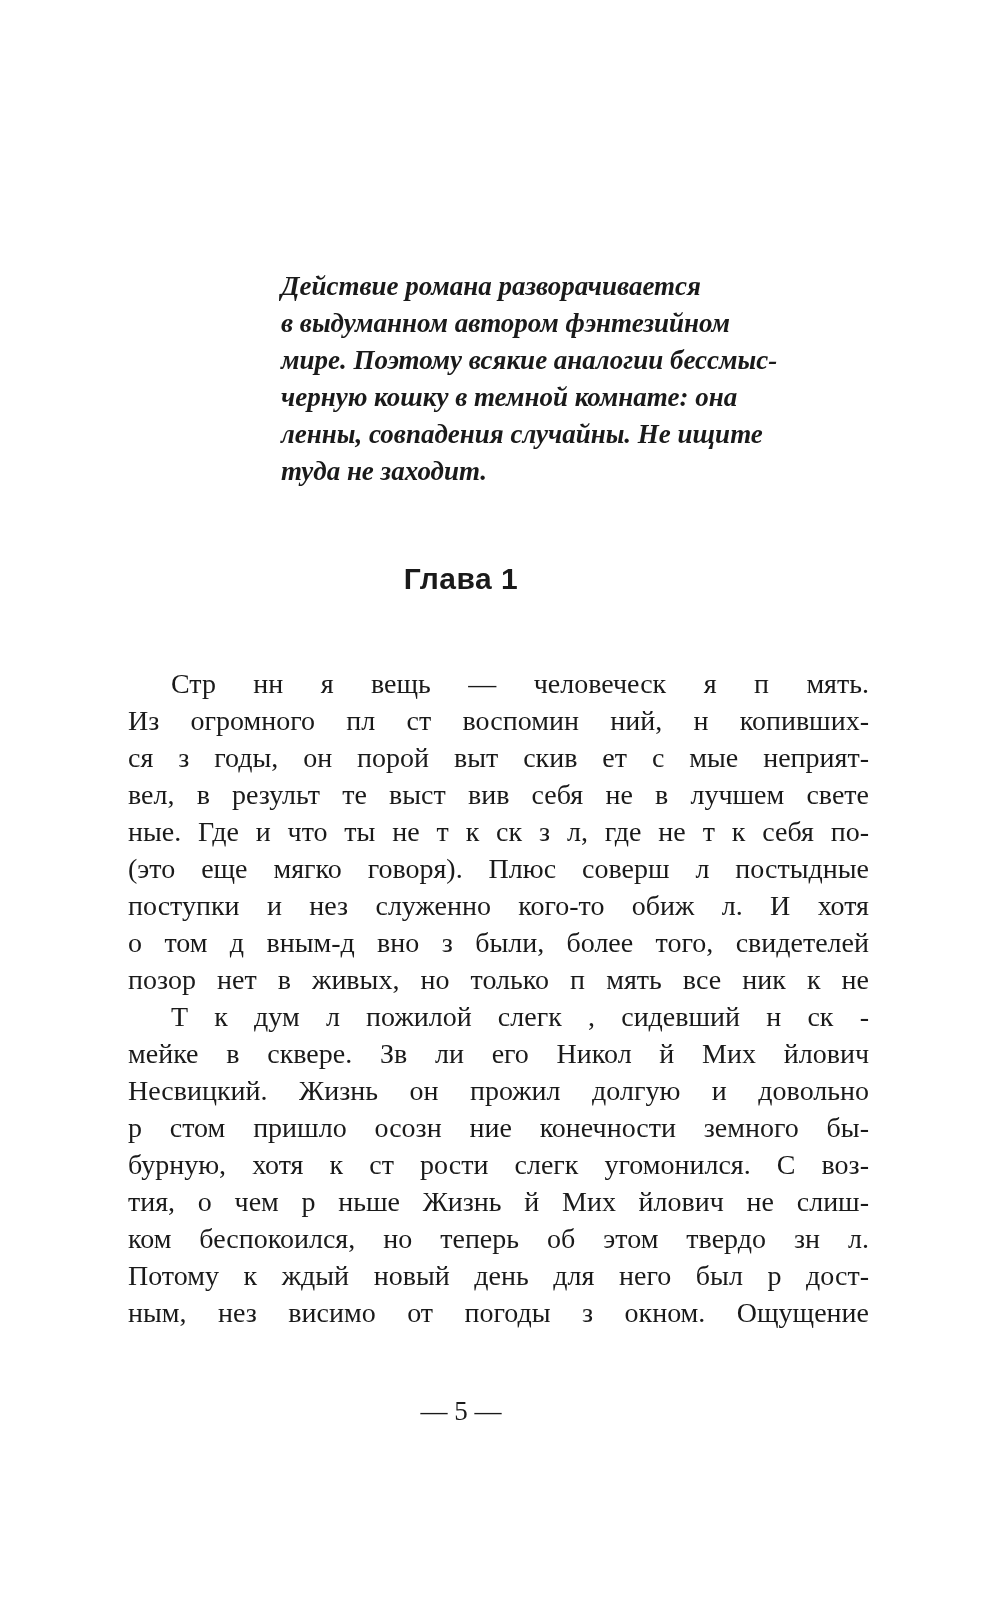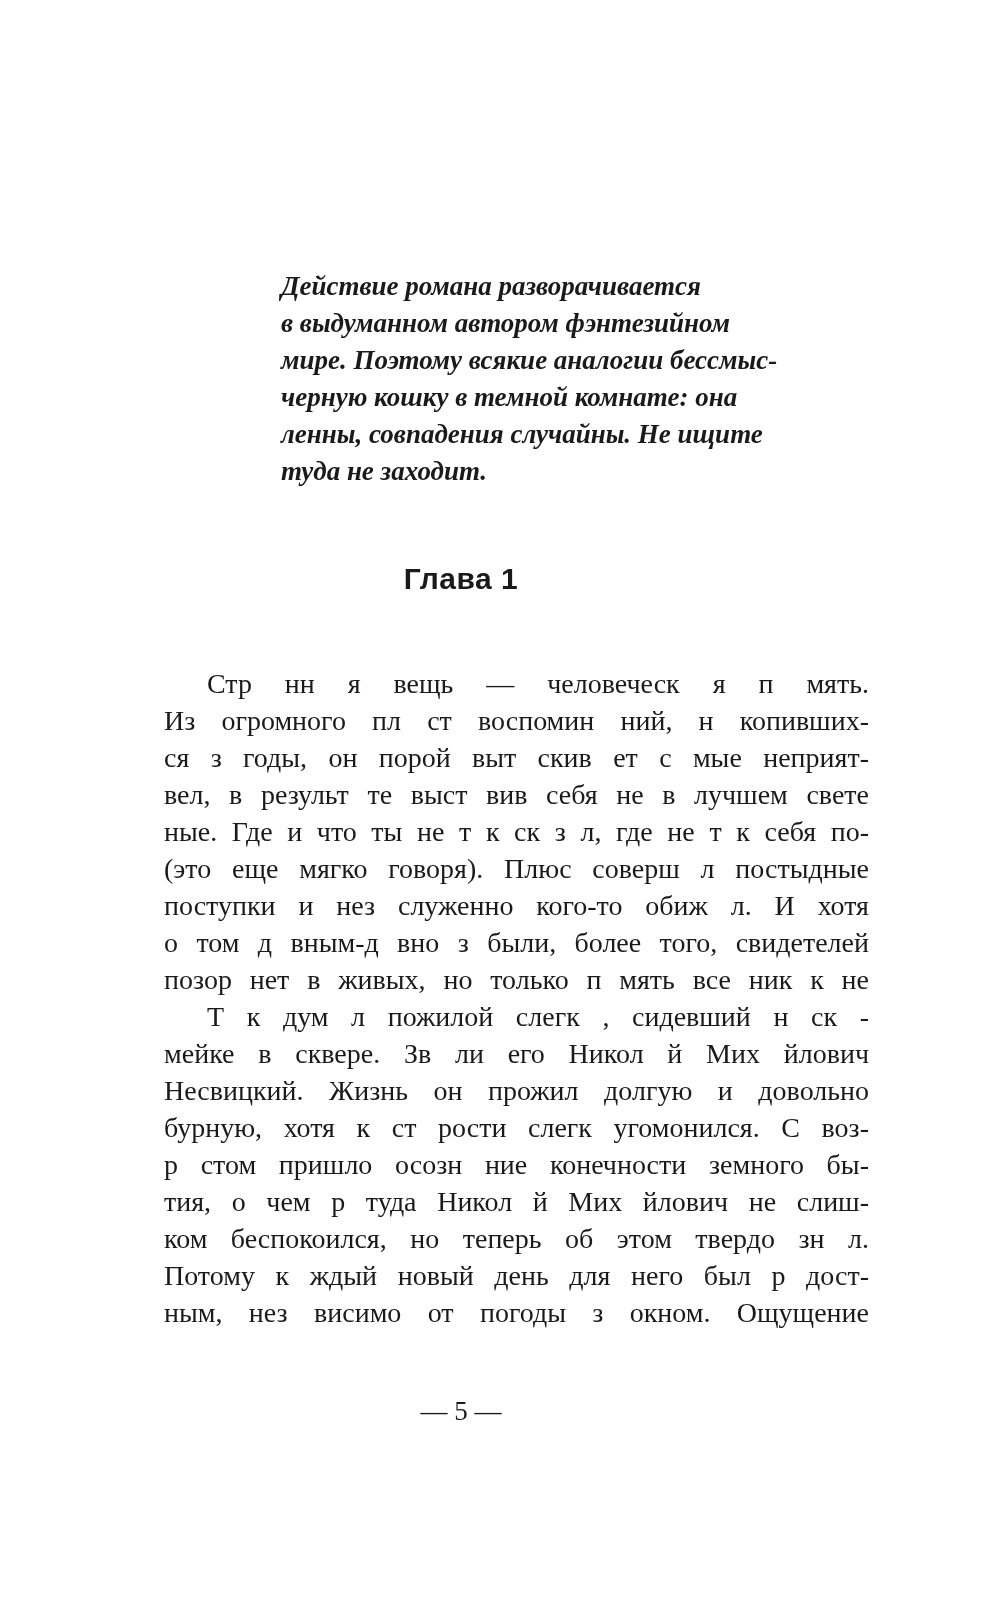--- a/index.html
+++ b/index.html
@@ -53,21 +53,20 @@
     position: absolute;
     left: 128px;
     top: 665px;
     width: 741px;
     font-size: 28px;
     line-height: 37px;
   }
   .body-text .line {
     text-align: justify;
     text-align-last: justify;
-    margin-left: 36px;
     -moz-text-align-last: justify;
   }
   .body-text .line.indent {
     text-indent: 43px;
   }
   .page-number {
     position: absolute;
     top: 1395px;
     left: 0;
     width: 1000px;
@@ -104,23 +103,23 @@
       <div class="line">(это еще мягко говоря). Плюс соверш л постыдные</div>
       <div class="line">поступки и нез служенно кого-то обиж л. И хотя</div>
       <div class="line">о том д вным-д вно з были, более того, свидетелей</div>
       <div class="line">позор  нет в живых, но только п мять все ник к не</div>
     </div>
 
     <div>
       <div class="line indent">Т к дум л пожилой слегк , сидевший н  ск -</div>
       <div class="line">мейке в сквере. Зв ли его Никол й Мих йлович</div>
       <div class="line">Несвицкий. Жизнь он прожил долгую и довольно</div>
+      <div class="line">р стом пришло осозн ние конечности земного бы-</div>
       <div class="line">бурную, хотя к ст рости слегк  угомонился. С воз-</div>
-      <div class="line">р стом пришло осозн ние конечности земного бы-</div>
-      <div class="line">тия, о чем р туда Никол й Мих йлович не слиш-</div>
+      <div class="line">тия, о чем р ньше Жизнь й Мих йлович не слиш-</div>
       <div class="line">ком беспокоился, но теперь об этом твердо зн л.</div>
       <div class="line">Потому к ждый новый день для него был р дост-</div>
       <div class="line">ным, нез висимо от погоды з  окном. Ощущение</div>
     </div>
 
   </div>
 
   <div class="page-number">— 5 —</div>
 
 </div>

